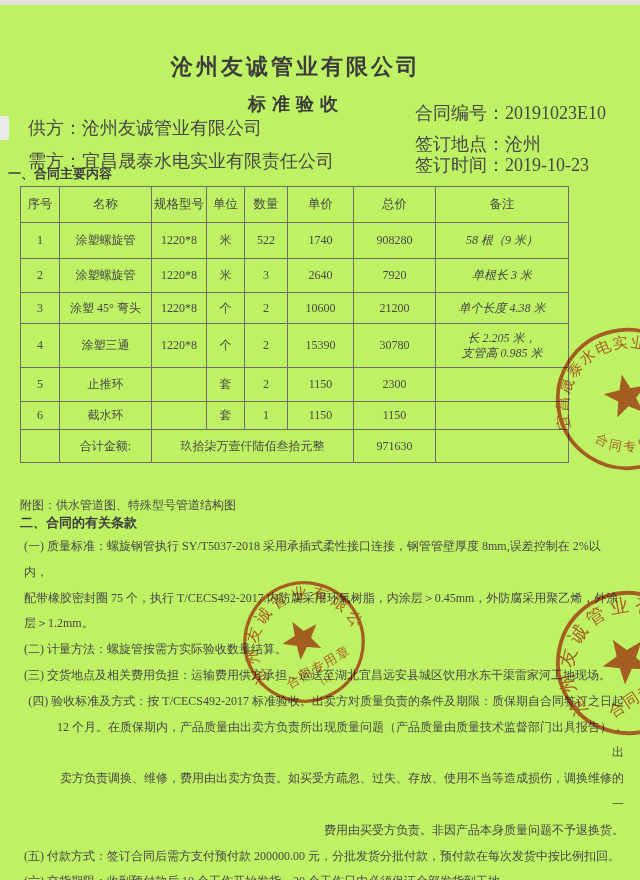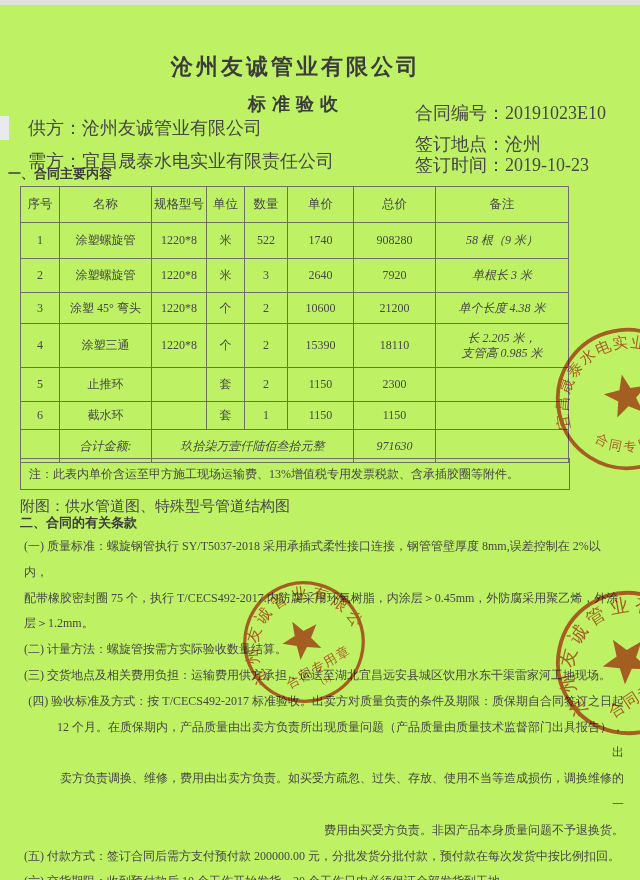--- a/index.html
+++ b/index.html
@@ -38,28 +38,28 @@
     font-weight:normal;padding:1px 2px;overflow:hidden;
   }
   table.items thead tr{height:36px;}
   table.items thead th{font-size:12.5px;}
   tbody tr:nth-child(1){height:36px;}
   tbody tr:nth-child(2){height:34px;}
   tbody tr:nth-child(3){height:31px;}
   tbody tr:nth-child(4){height:44px;}
   tbody tr:nth-child(5){height:34px;}
   tbody tr:nth-child(6){height:28px;}
-  tr.total-row{height:33px;font-style:italic;}
+  tr.total-row{height:33px;}
   td.remark{white-space:pre-line;line-height:15px;font-style:italic;}
   .note-box{
     position:absolute;left:20px;top:458px;width:532px;
     border:1px solid #6e6e6e;padding:7px 8px 6px 8px;
     font-size:12px;color:#474747;white-space:nowrap;
   }
-  .attach{position:absolute;left:20px;top:497px;font-size:15px;color:#474747;white-space:nowrap;}
+  .attach{position:absolute;left:20px;top:497px;font-size:12px;color:#474747;white-space:nowrap;}
   .clauses{position:absolute;left:24px;top:534px;width:600px;}
   .clause{margin:0;font-size:12px;line-height:25.8px;color:#474747;white-space:pre-line;}
   .clause.hanging{padding-left:26px;text-indent:-26px;text-align:right;}
   .stamp{position:absolute;mix-blend-mode:multiply;opacity:.82;pointer-events:none;}
   .stamp svg{display:block;width:100%;height:100%;}
   .st-buyer{left:551px;top:323px;width:152px;height:152px;transform:rotate(-12deg);}
   .st-seller{left:239px;top:577px;width:130px;height:130px;transform:rotate(-30deg);}
   .st-seller2{left:551px;top:586px;width:154px;height:154px;transform:rotate(-33deg);}
   .stamp text{font-family:"Liberation Serif","DejaVu Serif",serif;}
 </style>
@@ -135,21 +135,21 @@
           <td>21200</td>
           <td class="remark">单个长度 4.38 米</td>
         </tr>
         <tr>
           <td>4</td>
           <td>涂塑三通</td>
           <td>1220*8</td>
           <td>个</td>
           <td>2</td>
           <td>15390</td>
-          <td>18110</td>
+          <td>30780</td>
           <td class="remark">长 2.205 米，
 支管高 0.985 米</td>
         </tr>
         <tr>
           <td>5</td>
           <td>止推环</td>
           <td></td>
           <td>套</td>
           <td>2</td>
           <td>1150</td>
@@ -171,21 +171,20 @@
       <tr class="total-row">
         <td></td>
         <td>合计金额:</td>
         <td colspan="4">玖拾柒万壹仟陆佰叁拾元整</td>
         <td>971630</td>
         <td></td>
       </tr>
     </tfoot>
   </table>
 
-  <div class="note-box">注：此表内单价含运至甲方施工现场运输费、13%增值税专用发票税款、含承插胶圈等附件。</div>
   <div class="attach">附图：供水管道图、特殊型号管道结构图</div>
 
   <div class="sec-heading h2">二、合同的有关条款</div>
   <div class="clauses">
       <p class="clause">(一) 质量标准：螺旋钢管执行 SY/T5037-2018 采用承插式柔性接口连接，钢管管壁厚度 8mm,误差控制在 2%以内，
 配带橡胶密封圈 75 个，执行 T/CECS492-2017.内防腐采用环氧树脂，内涂层＞0.45mm，外防腐采用聚乙烯，外涂
 层＞1.2mm。</p>
       <p class="clause">(二) 计量方法：螺旋管按需方实际验收数量结算。</p>
       <p class="clause">(三) 交货地点及相关费用负担：运输费用供方承担，运送至湖北宜昌远安县城区饮用水东干渠雷家河工地现场。</p>
       <p class="clause hanging">(四) 验收标准及方式：按 T/CECS492-2017 标准验收。出卖方对质量负责的条件及期限：质保期自合同签订之日起

